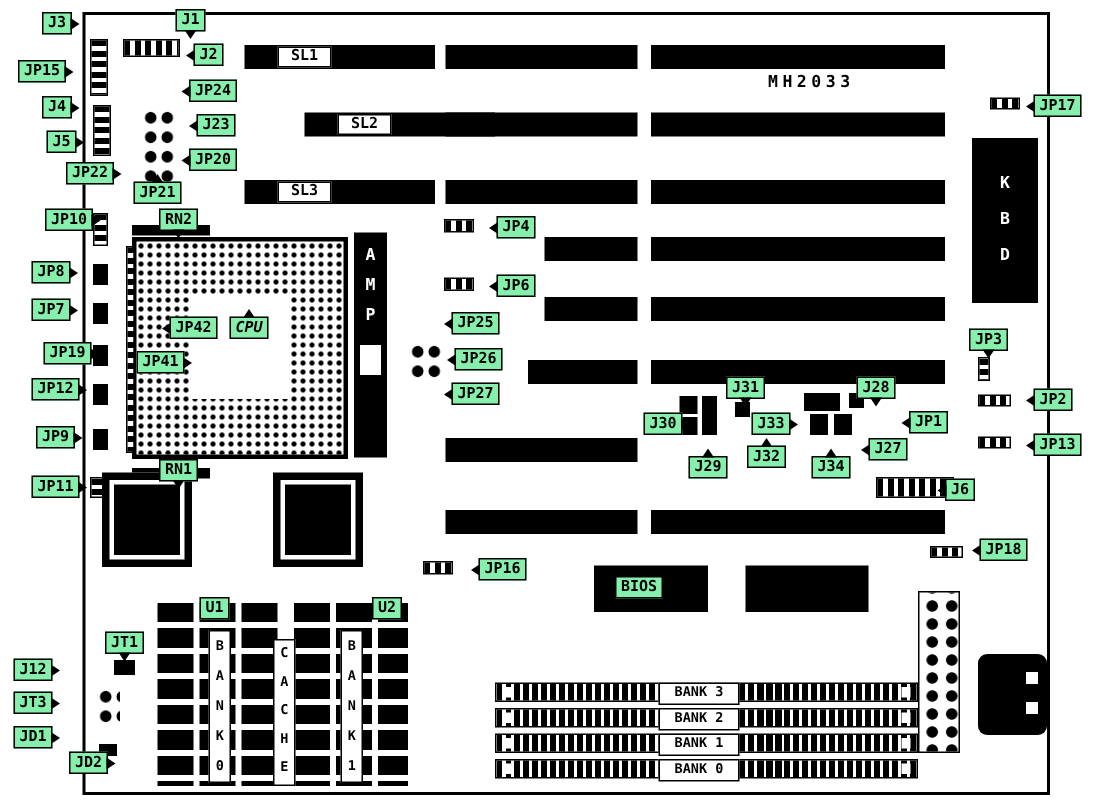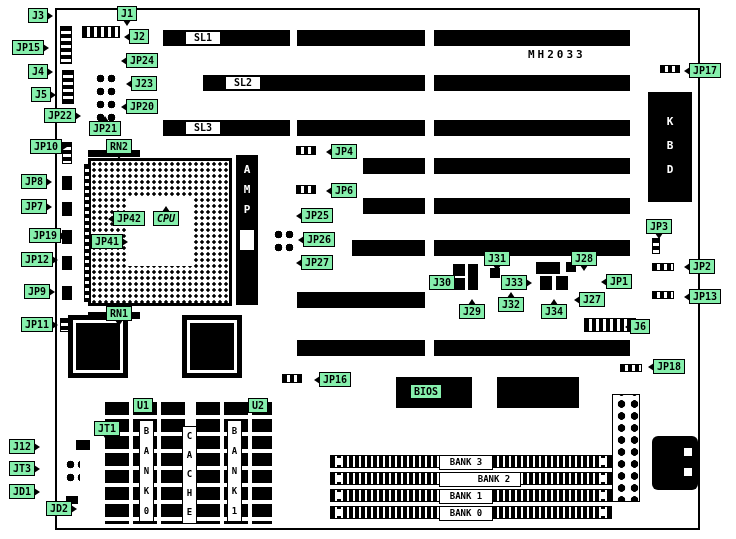--- a/index.html
+++ b/index.html
@@ -50,21 +50,21 @@
           font:bold 9px "DejaVu Sans Mono",monospace;z-index:4;box-sizing:border-box;}
   .vlabel.light{background:#fff;border:1px solid #000;color:#000;}
   .vlabel.dark{background:transparent;color:#fff;font-size:11px;}
   
   .simm-bar{position:absolute;background:repeating-linear-gradient(90deg,#000 0 4px,#fff 4px 6px);
             border:1px solid #000;z-index:2;box-sizing:border-box;}
   .simm-end{position:absolute;width:6px;height:7px;background:#fff;}
   .simm-label{position:absolute;width:52px;height:13px;background:#fff;border:1px solid #000;
               font:bold 9px "DejaVu Sans Mono",monospace;line-height:13px;text-align:center;z-index:3;}
   
-  #board-title{position:absolute;left:508px;top:48px;font:bold 11px "DejaVu Sans Mono",monospace;
+  #board-title{position:absolute;left:492px;top:48px;font:bold 11px "DejaVu Sans Mono",monospace;
                letter-spacing:3px;z-index:4;color:#000;padding-left:20px;}
   #rtc-text{position:absolute;left:497px;top:377px;width:82px;height:31px;display:flex;
             flex-direction:column;align-items:center;justify-content:center;color:#fff;
             font:bold 10px "DejaVu Sans Mono",monospace;line-height:11px;text-align:center;z-index:4;}
 </style>
 </head>
 <body>
 
 <div id="page">
   <div id="board"></div>
@@ -186,21 +186,21 @@
       <div class="callout tail-up" style="left: 498px; top: 297px;">J32</div>
       <div class="callout tail-up" style="left: 541px; top: 304px;">J34</div>
       <div class="callout tail-left" style="left: 579px; top: 292px;">J27</div>
       <div class="callout tail-left" style="left: 606px; top: 274px;">JP1</div>
       <div class="callout tail-left" style="left: 689px; top: 63px;">JP17</div>
       <div class="callout tail-down" style="left: 646px; top: 219px;">JP3</div>
       <div class="callout tail-left" style="left: 689px; top: 259px;">JP2</div>
       <div class="callout tail-left" style="left: 689px; top: 289px;">JP13</div>
       <div class="callout tail-left" style="left: 630px; top: 319px;">J6</div>
       <div class="callout tail-left" style="left: 653px; top: 359px;">JP18</div>
-      <div class="callout tail-down" style="left: 70px; top: 421px; margin-left: 24px;">JT1</div>
+      <div class="callout tail-down" style="left: 70px; top: 421px;">JT1</div>
       <div class="callout tail-right" style="left: 9px; top: 439px;">J12</div>
       <div class="callout tail-right" style="left: 9px; top: 461px;">JT3</div>
       <div class="callout tail-right" style="left: 9px; top: 484px;">JD1</div>
       <div class="callout tail-right" style="left: 46px; top: 501px;">JD2</div>
       <div class="callout" style="left: 133px; top: 398px;">U1</div>
       <div class="callout" style="left: 223px; top: 398px; margin-left: 25px;">U2</div>
       <div class="callout" style="left: 410px; top: 384px;">BIOS</div>
       <div class="vlabel light" style="left: 139px; top: 420px; width: 15px; height: 102px; line-height: 20px;">B
 A
 N
@@ -223,21 +223,21 @@
 M
 P</div>
       <div class="simm-bar" style="left: 330px; top: 455px; width: 282px; height: 13px;">
         <div class="simm-end" style="left: 4px; top: 2px;"></div>
         <div class="simm-end" style="right: 4px; top: 2px;"></div>
         <div class="simm-label" style="left: 108px; top: -1px;">BANK 3</div>
       </div>
       <div class="simm-bar" style="left: 330px; top: 472px; width: 282px; height: 13px;">
         <div class="simm-end" style="left: 4px; top: 2px;"></div>
         <div class="simm-end" style="right: 4px; top: 2px;"></div>
-        <div class="simm-label" style="left: 108px; top: -1px; padding-left: 28px;">BANK 2</div>
+        <div class="simm-label" style="left: 108px; top: -1px;">BANK 2</div>
       </div>
       <div class="simm-bar" style="left: 330px; top: 489px; width: 282px; height: 13px; text-decoration: underline;">
         <div class="simm-end" style="left: 4px; top: 2px;"></div>
         <div class="simm-end" style="right: 4px; top: 2px;"></div>
         <div class="simm-label" style="left: 108px; top: -1px;">BANK 1</div>
       </div>
       <div class="simm-bar" style="left: 330px; top: 506px; width: 282px; height: 13px;">
         <div class="simm-end" style="left: 4px; top: 2px;"></div>
         <div class="simm-end" style="right: 4px; top: 2px;"></div>
         <div class="simm-label" style="left: 108px; top: -1px;">BANK 0</div>

